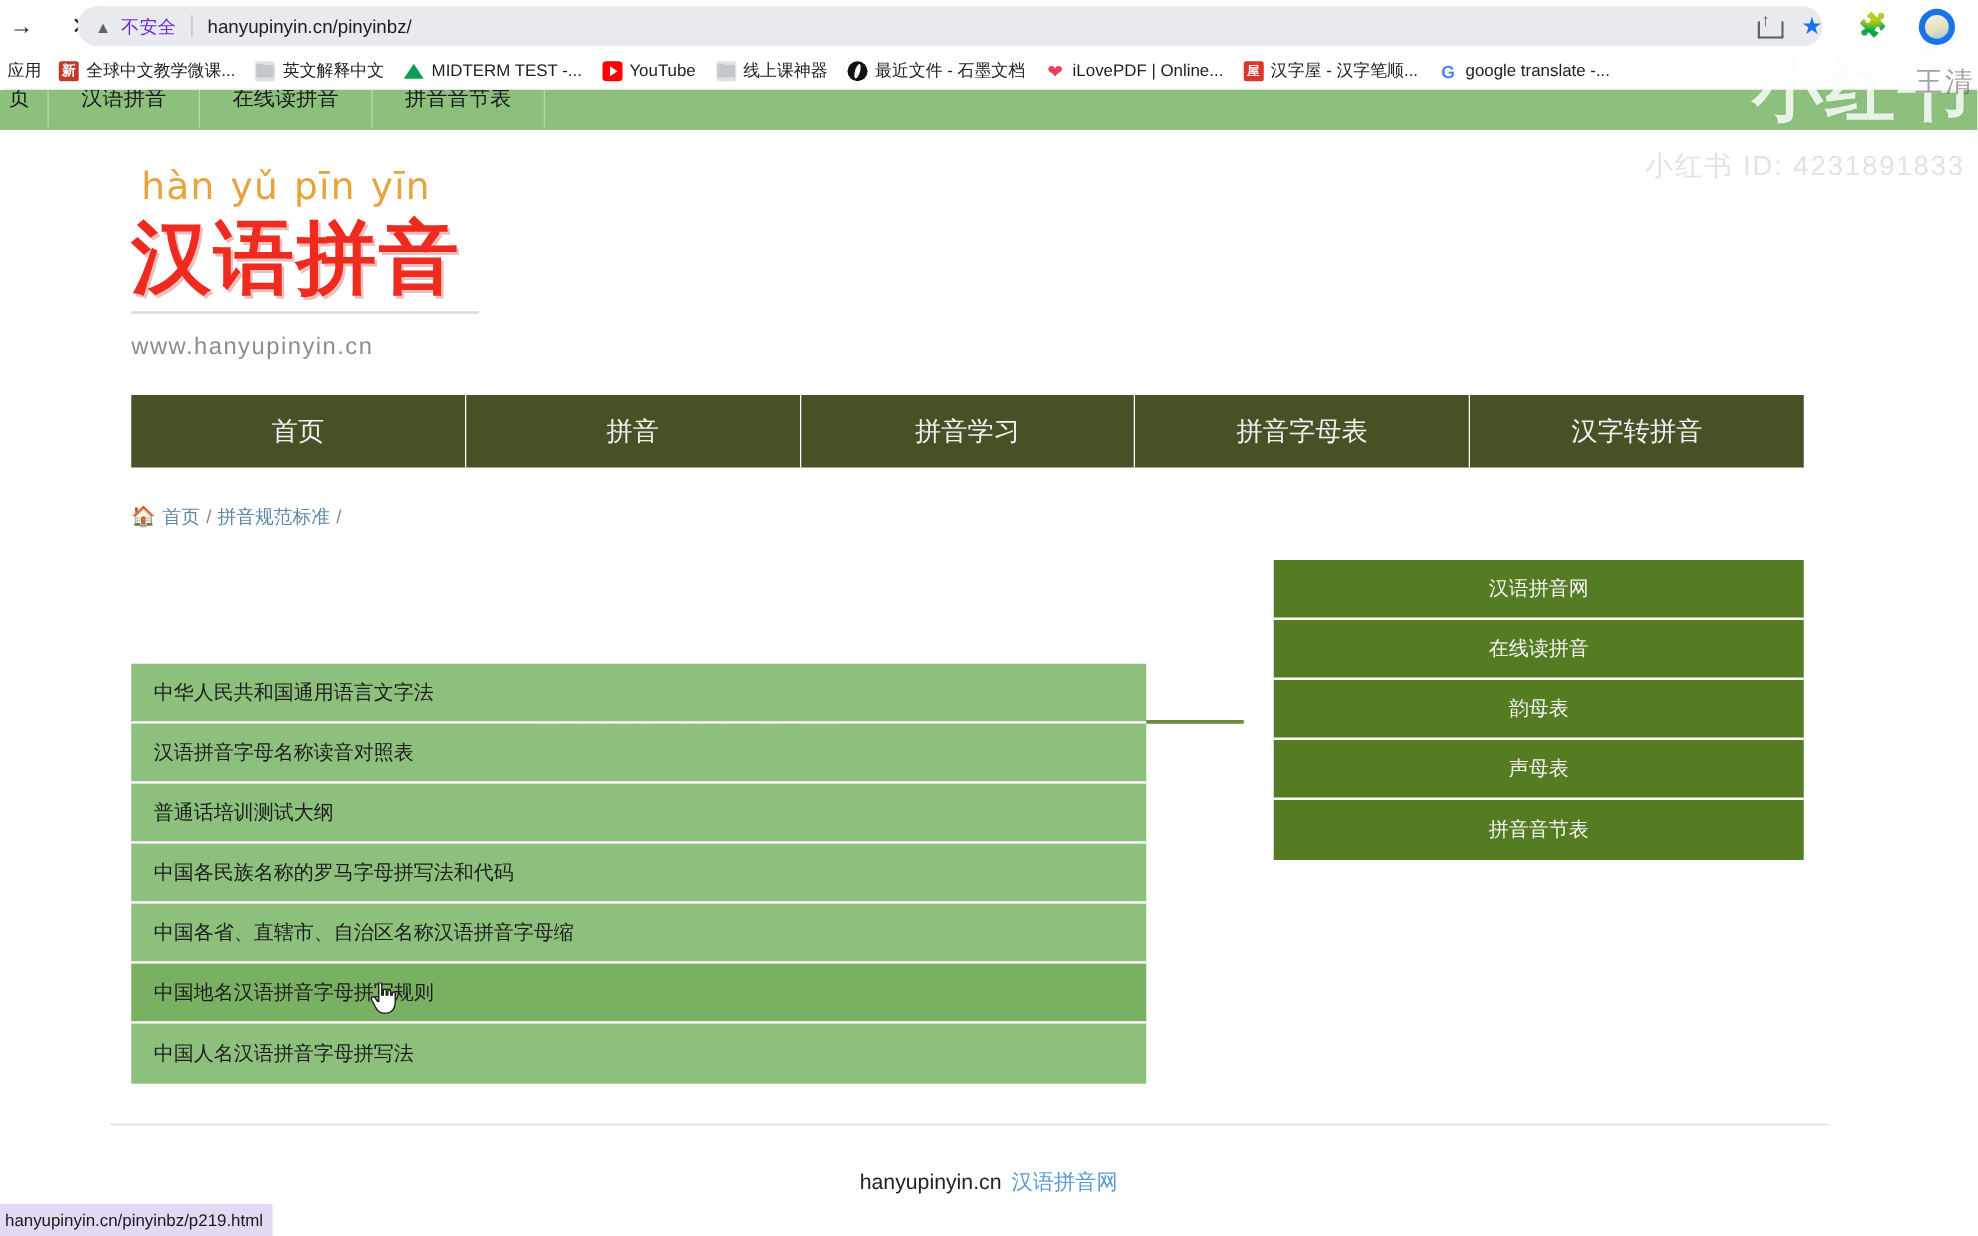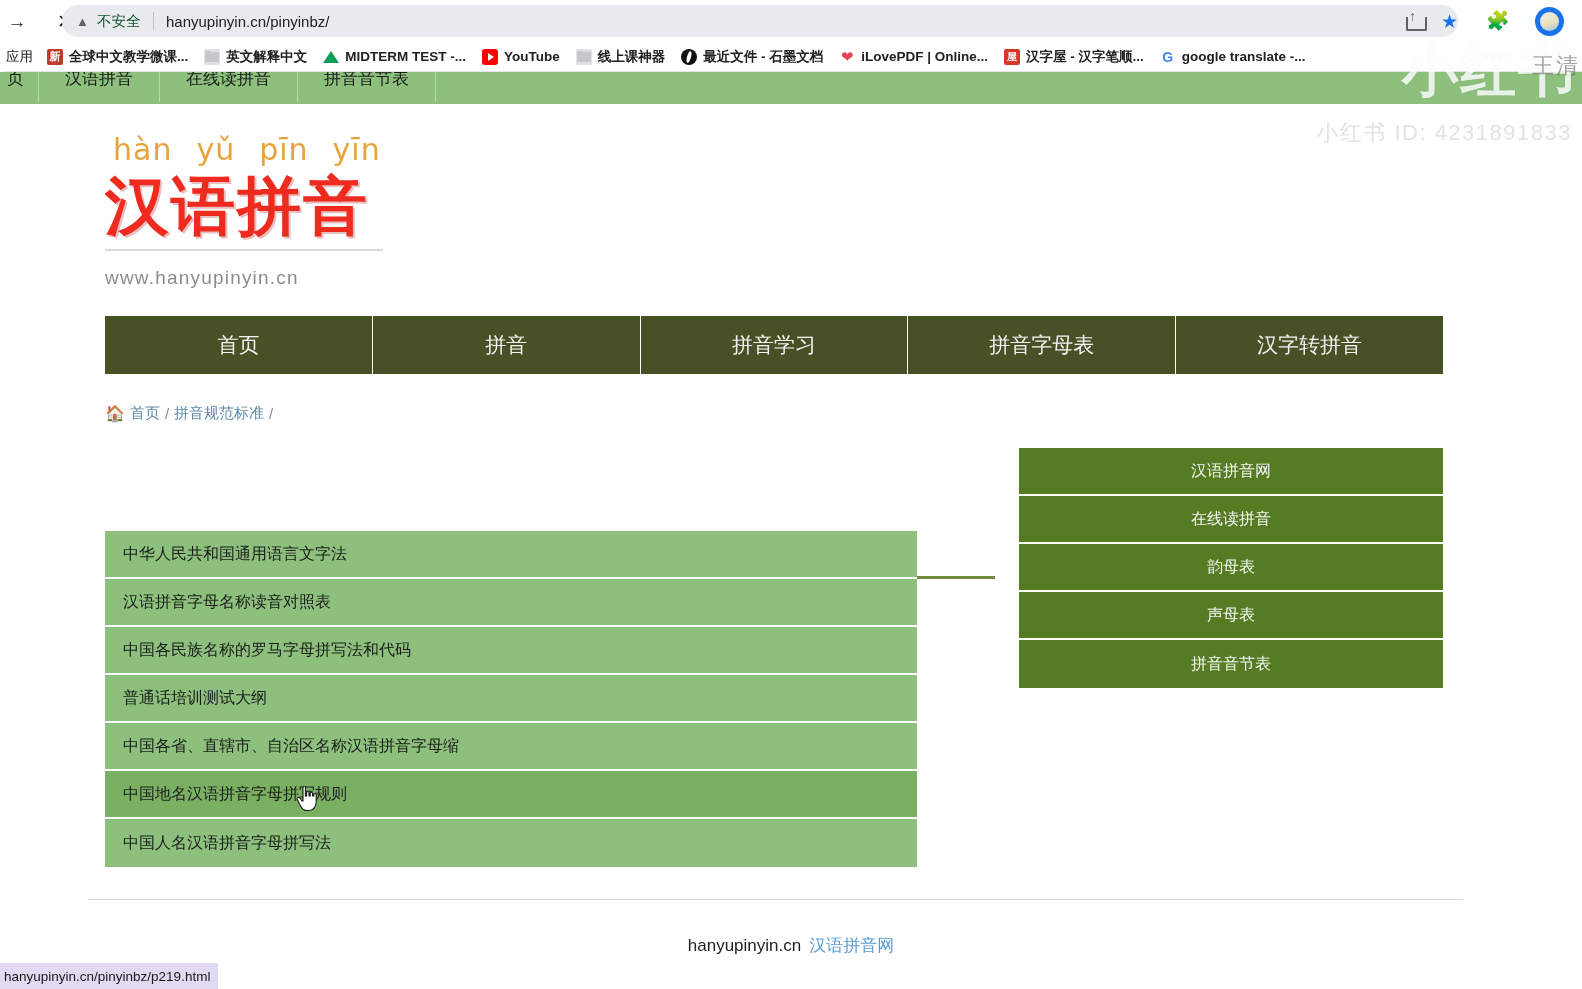--- a/index.html
+++ b/index.html
@@ -24,21 +24,21 @@
     width:26px; height:26px; display:flex; align-items:center; justify-content:center;
     color:#1f1f1f; font-size:19px; line-height:1; cursor:pointer;
   }
   .omnibox {
     position:absolute; left:62px; top:5px; width:1396px; height:32px;
     background:#e8eaed; border-radius:16px; display:flex; align-items:center;
     padding:0 14px; gap:8px;
   }
   .omnibox .warn-icon { font-size:13px; color:#5f6368; line-height:1; }
   .omnibox .warn-text {
-    font-size:14.5px; color:#14532d; letter-spacing:.2px;
+    font-size:14.5px; color:#6d28d9; letter-spacing:.2px;
   }
   .omnibox .vbar { width:1px; height:18px; background:#bdc1c6; margin:0 4px; }
   .omnibox .url { font-size:15px; color:#202124; }
   .omni-actions {
     position:absolute; right:124px; top:5px; height:32px; display:flex;
     align-items:center; gap:18px;
   }
   .share-ico { width:17px; height:19px; position:relative; cursor:pointer; }
   .share-ico::before {
     content:""; position:absolute; left:0; bottom:0; width:17px; height:12px;
@@ -66,21 +66,21 @@
   
   .bookmarks {
     position:absolute; left:4px; top:42px; width:1582px; height:30px;
     background:#ffffff; display:flex; align-items:center;
     border-bottom:1px solid #e6e6e6; overflow:hidden;
   }
   .bm {
     display:flex; align-items:center; gap:6px; padding:0 8px; height:26px;
     cursor:pointer; white-space:nowrap;
   }
-  .bm-label { font-size:13.5px; color:#202124;font-weight:bold; }
+  .bm-label { font-size:13.5px; color:#202124; }
   .bm-first { font-size:13.5px; color:#202124; padding-left:2px; padding-right:6px; cursor:pointer;}
   .fav { width:16px; height:16px; flex:0 0 16px; border-radius:2px; position:relative;
          display:flex; align-items:center; justify-content:center; font-size:11px;
          color:#fff; font-weight:bold; overflow:hidden;}
   .fav-red { background:#c0392b; }
   .fav-folder { background:#dfe1e5; border-radius:2px; }
   .fav-folder::before{
     content:""; position:absolute; left:1px; top:3px; width:14px; height:10px;
     background:#c4c7cc; border-radius:1px;
   }
@@ -117,21 +117,21 @@
     color:#1a1a1a; font-size:17px; border-right:1px solid #b7d9a9;
     padding:0 26px; white-space:nowrap;
   }
   .cutnav-cell:first-child{ padding:0 14px; border-left:1px solid #b7d9a9;}
 
   
   .site { position:absolute; left:0; top:104px; width:1582px; height:885px; background:#fff; }
 
   .logo-wrap { position:absolute; left:105px; top:28px; width:300px; }
   .logo-pinyin {
-    display:flex; gap:24px; font-size:30px; color:#e8a33d;
+    display:flex; gap:12px; font-size:30px; color:#e8a33d;
     font-family:"DejaVu Sans", sans-serif; letter-spacing:1px; padding-left:8px;
   }
   .logo-han {
     font-size:64px; color:#ee2b1e; font-weight:bold; letter-spacing:2px;
     line-height:1.12; margin-top:4px;
     text-shadow: 2px 2px 0 rgba(160,0,0,0.25);
   }
   .logo-rule { width:278px; height:2px; background:#dadada; margin-top:6px; }
   .logo-url { font-size:19px; color:#8c8c8c; letter-spacing:1.2px; margin-top:16px; }
 
@@ -337,24 +337,24 @@
     </div>
 
     <div class="list">
       <div class="list-item">
           <span>中华人民共和国通用语言文字法</span>
         </div>
       <div class="list-item">
           <span>汉语拼音字母名称读音对照表</span>
         </div>
       <div class="list-item">
+          <span>普通话培训测试大纲</span>
+        </div>
+      <div class="list-item">
           <span>中国各民族名称的罗马字母拼写法和代码</span>
-        </div>
-      <div class="list-item">
-          <span>普通话培训测试大纲</span>
         </div>
       <div class="list-item">
           <span>中国各省、直辖市、自治区名称汉语拼音字母缩</span>
         </div>
       <div class="list-item hovered">
           <span>中国地名汉语拼音字母拼写规则</span>
         </div>
       <div class="list-item">
           <span>中国人名汉语拼音字母拼写法</span>
         </div>

